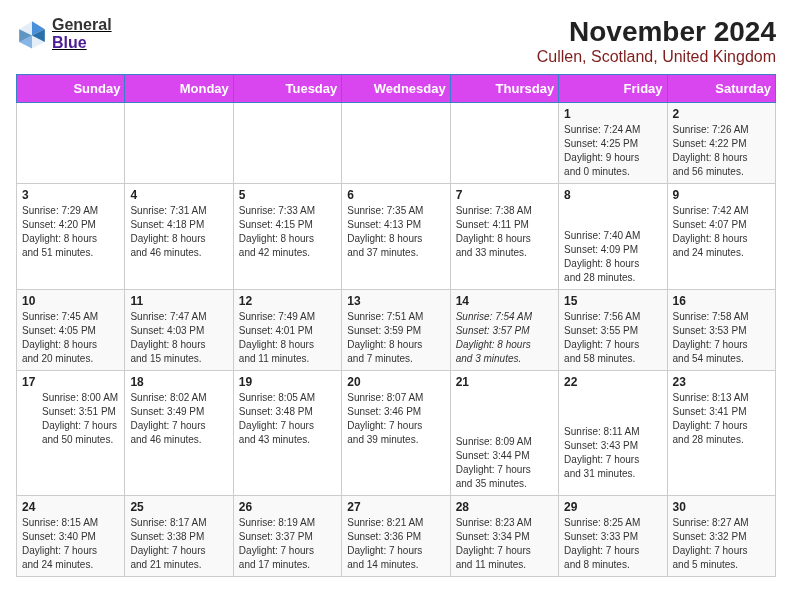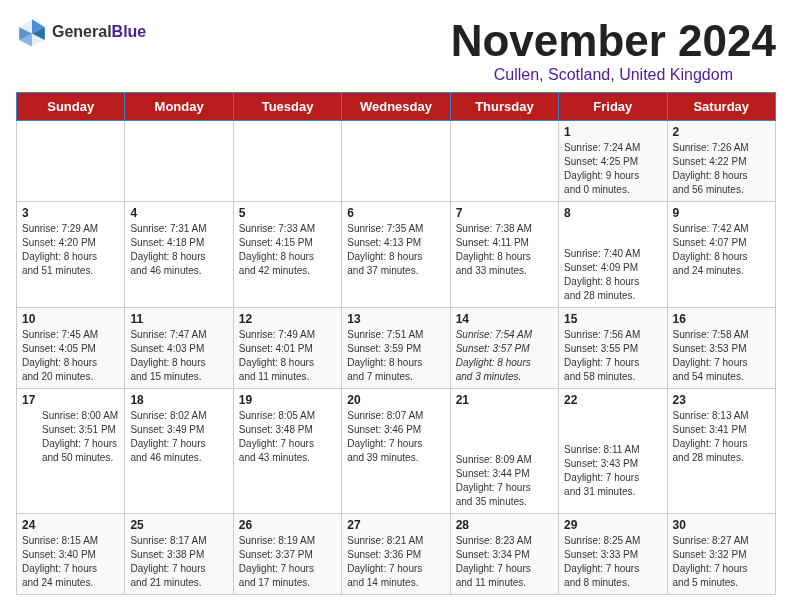--- a/index.html
+++ b/index.html
@@ -16,62 +16,63 @@
       align-items: flex-start;
       margin-bottom: 8px;
     }
     .logo {
       display: flex;
       align-items: center;
       gap: 4px;
     }
     .logo-text {
       display: flex;
-      flex-direction: row;
+      flex-direction: column;
       line-height: 1.1;
+      text-decoration: underline;
     }
     .logo-general {
       font-size: 16px;
       font-weight: bold;
       color: #333;
     }
     .logo-blue {
       font-size: 16px;
       font-weight: bold;
       color: #4c1d95;
     }
     .logo-icon {
       width: 32px;
       height: 32px;
     }
     .title-block {
       text-align: right;
     }
     .month-title {
-      font-size: 44px;
+      font-size: 28px;
       font-weight: bold;
       color: #222;
     }
     .location {
       font-size: 16px;
-      color: #4c1d95;
+      color: #7f1d1d;
       text-align: center;
     }
     table {
       width: 100%;
       border-collapse: collapse;
       table-layout: fixed;
     }
     thead tr th {
-      background-color: #b91c1c;
+      background-color: #d946ef;
       color: #fff;
       font-size: 13px;
       font-weight: bold;
-      padding: 6px 12px;
-      text-align: center;
+      padding: 6px 4px;
+      text-align: right;
       border: 1px solid #3a7fc8;
     }
     tbody tr td {
       border: 1px solid #ccc;
       vertical-align: top;
       padding: 4px 5px;
       font-size: 10.5px;
       color: #222;
       height: 80px;
       background: #fff;

